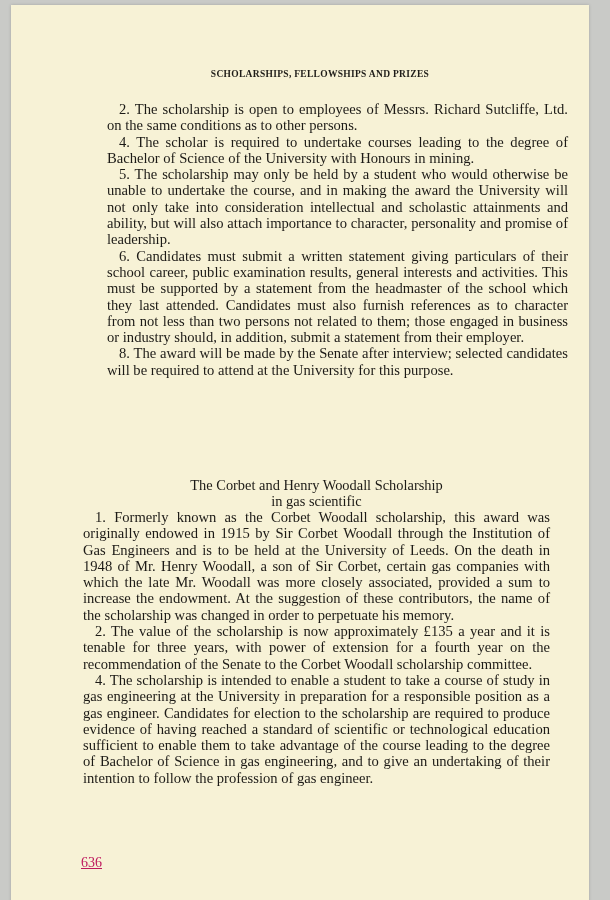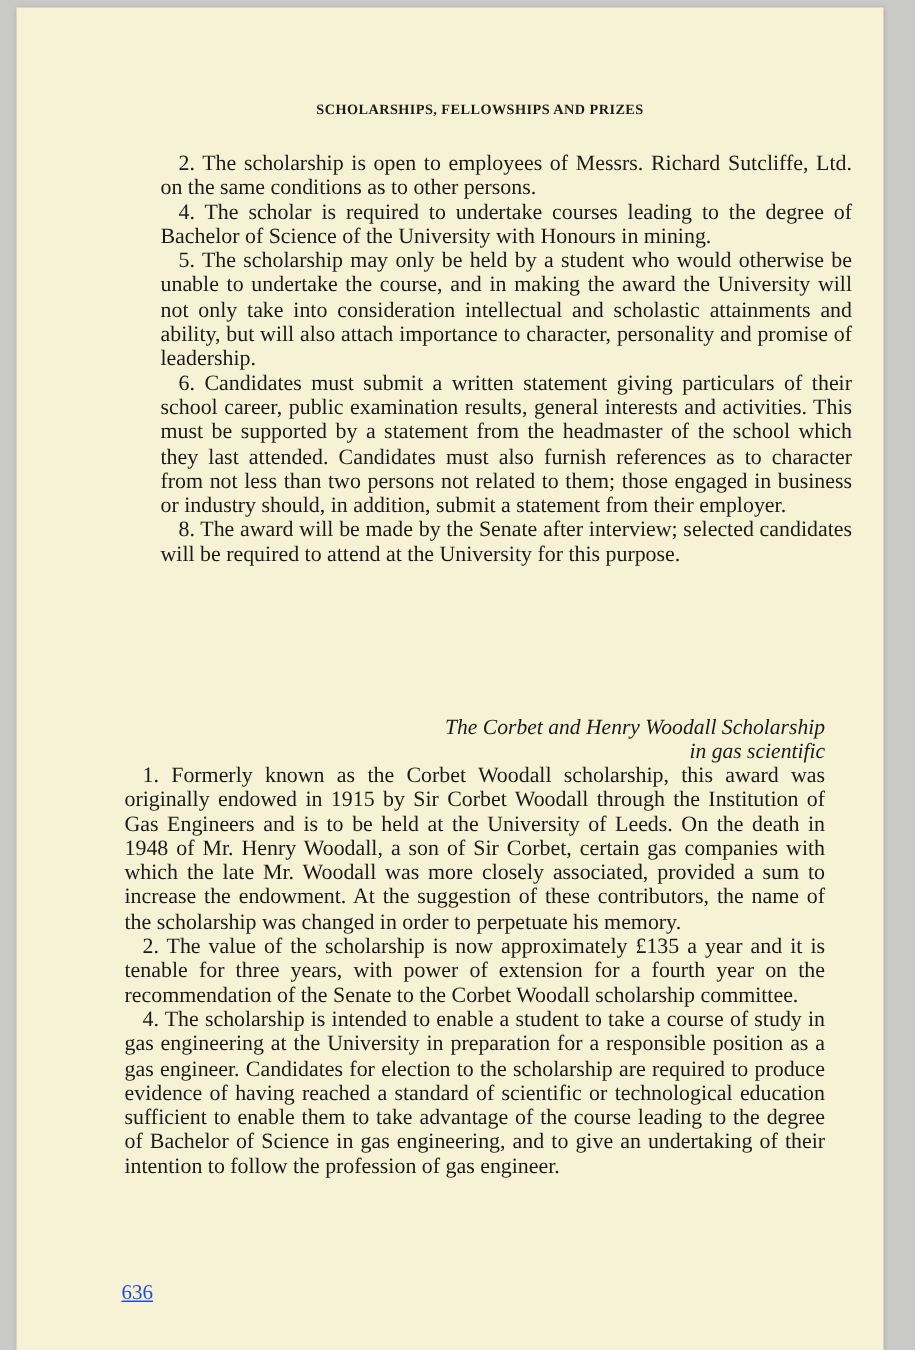--- a/index.html
+++ b/index.html
@@ -23,26 +23,26 @@
   }
   .body {
     position: absolute; left: 96px; width: 461px;
     color: #1c1a16; font-size: 14.6px; line-height: 16.3px;
     text-align: justify;
   }
   .body p { margin: 0; text-indent: 12px; }
   .sec1 { top: 96px; }
   .sec2 { top: 472px; left: 72px; width: 467px; }
   .heading {
-    text-align: right; font-style: italic; font-size: 14.4px;
+    text-align: center; font-size: 14.4px;
     line-height: 16px; margin: 0 0 4px 0; text-indent: 0 !important;
   }
   .folio {
     position: absolute; left: 70px; top: 850px;
-    font-size: 14px; color: #1d4ed8; text-decoration: underline;
+    font-size: 14px; color: #be185d; text-decoration: underline;
   }
 </style>
 </head>
 <body>
 
 <div class="page">
   <div class="running-head">SCHOLARSHIPS, FELLOWSHIPS AND PRIZES</div>
 
   <div class="body sec1">
     <p>2. The scholarship is open to employees of Messrs. Richard Sutcliffe, Ltd. on the same conditions as to other persons.</p>

